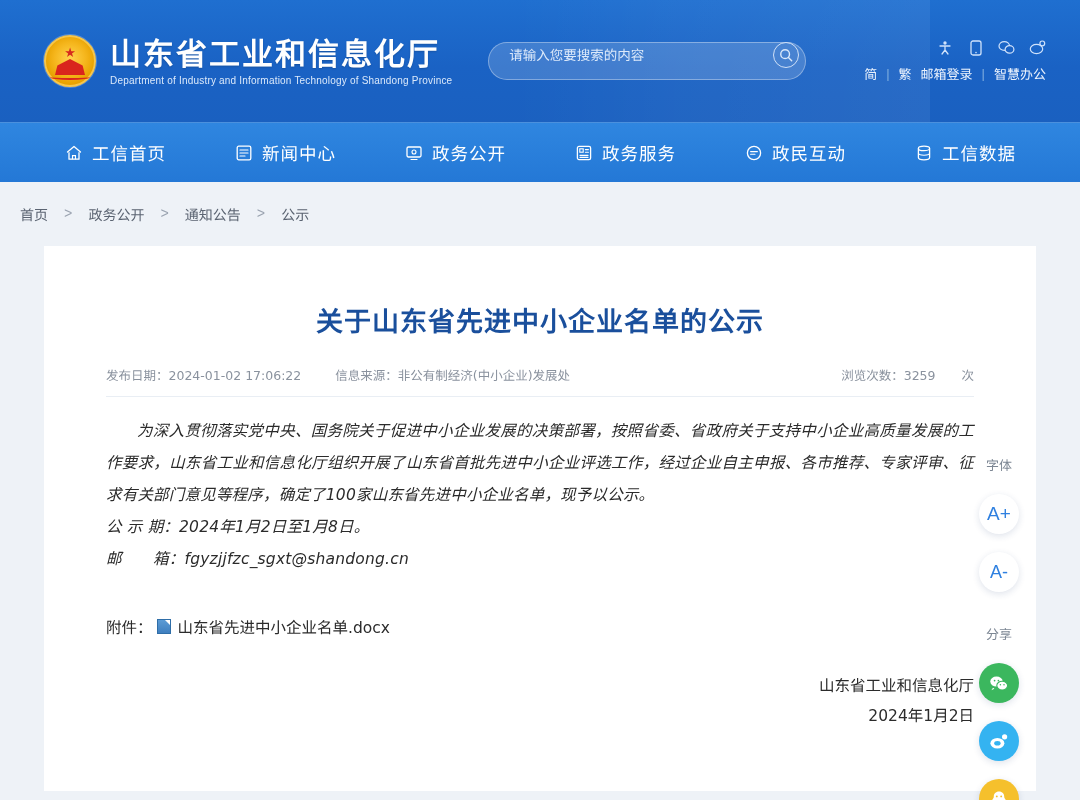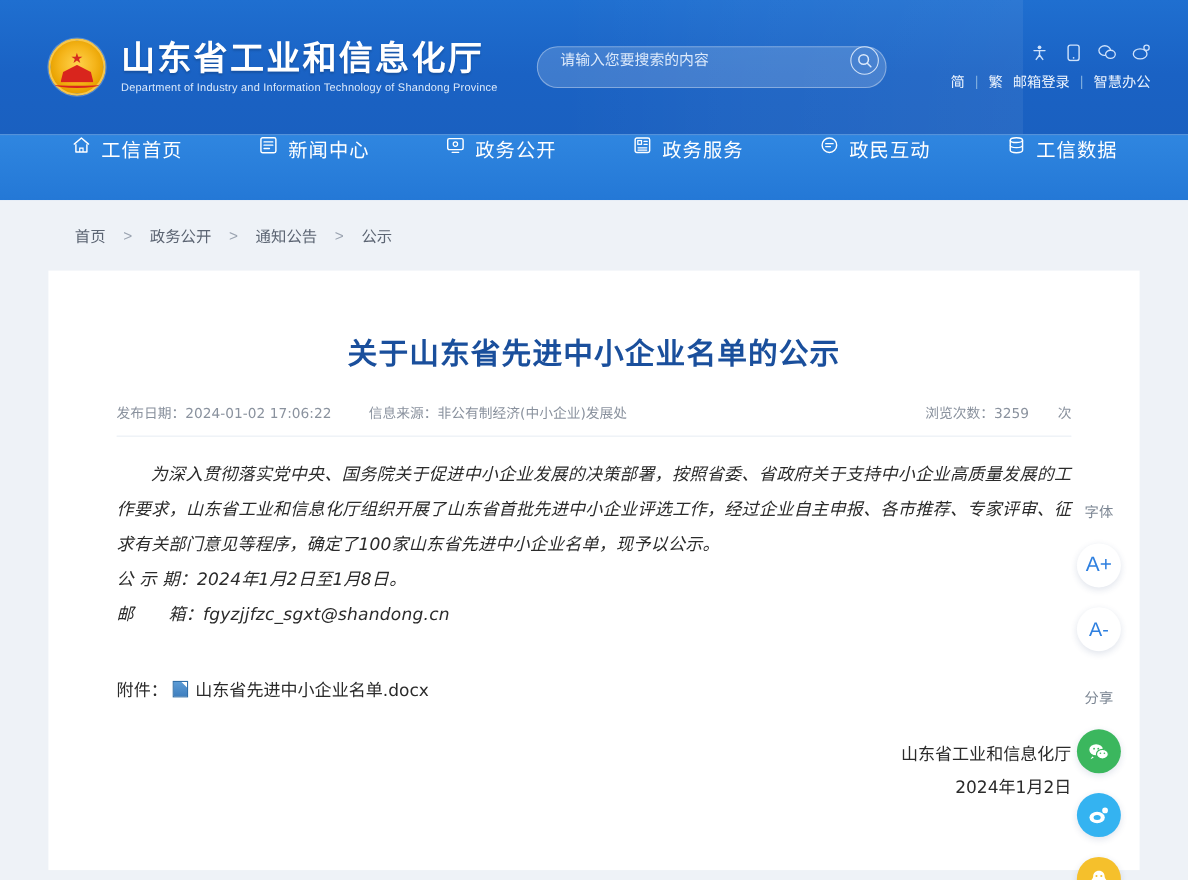--- a/index.html
+++ b/index.html
@@ -115,40 +115,40 @@
   
   .nav {
     height: 60px;
     background: linear-gradient(180deg, #2f86e0 0%, #2478d6 100%);
     display: flex; align-items: center;
     padding: 0 30px;
     border-top: 1px solid rgba(255,255,255,.18);
   }
   .nav-item {
     flex: 1;
-    display: flex; align-items: flex-start; justify-content: center;
+    display: flex; align-items: center; justify-content: center;
     gap: 9px;
     color: #ffffff;
     font-size: 17.5px;
     font-family: "DejaVu Sans", "Liberation Sans", sans-serif;
     letter-spacing: 1px;
     cursor: pointer;
     height: 60px;
   }
   .nav-item .nic { width: 19px; height: 19px; display:flex; align-items:center; justify-content:center; }
 
   
   .crumb {
     height: 64px;
     display: flex; align-items: center;
-    padding-left: 68px;
+    padding-left: 20px;
     font-size: 14px;
     color: #5b6472;
     background: #eef2f7;
-    font-family: Liberation Sans, sans-serif;
+    font-family: Liberation Mono, monospace;
   }
   .crumb a { color: #5b6472; text-decoration: none; cursor: pointer; }
   .crumb .sp { margin: 0 16px; color: #9aa3b0; }
 
   
   .card {
     margin: 0 44px;
     background: #ffffff;
     min-height: 545px;
     padding: 40px 62px 30px 62px;

